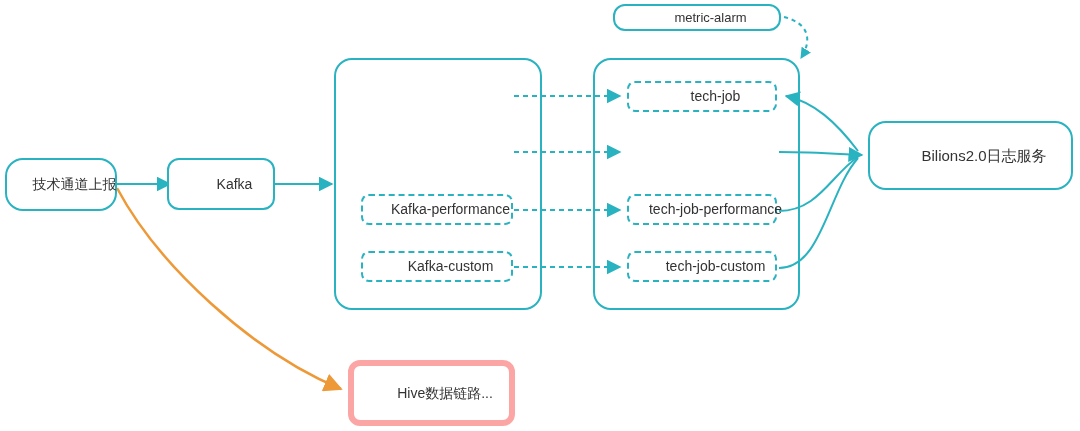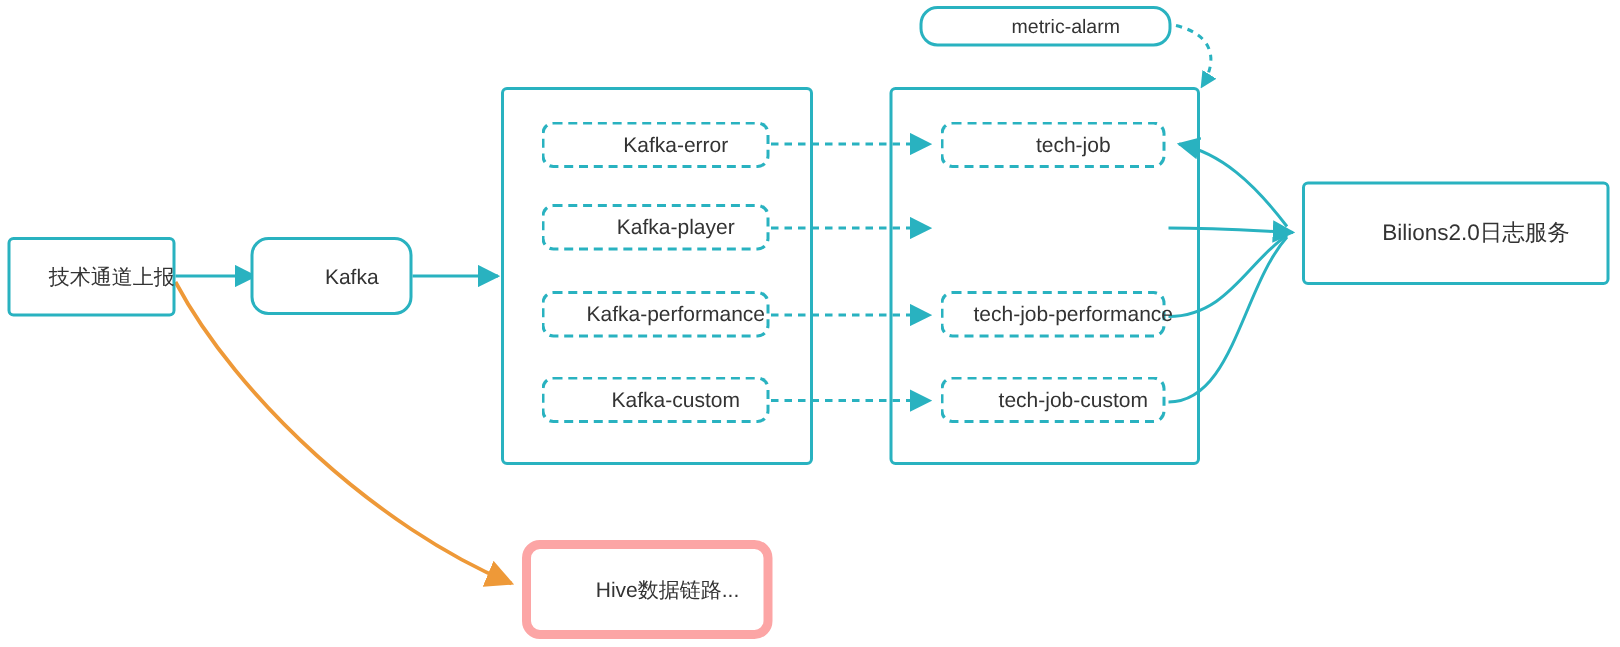--- a/index.html
+++ b/index.html
@@ -33,21 +33,21 @@
     line-height: 1.2;
     white-space: nowrap;
     padding-left: 27px;
   }
 
   .teal-solid  { border: 2px solid #29b2c0; }
   .teal-dashed { border: 2px dashed #29b2c0; }
   .orange-solid{ border: 6px solid #fca5a5; }
 
   .r8  { border-radius: 8px; }
-  .r10 { border-radius: 4px; }
+  .r10 { border-radius: 18px; }
   .r12 { border-radius: 12px; }
 
   .container-frame { background: transparent; }
 
   .watermark {
     position: absolute;
     right: 16px;
     top: 374px;
     font-size: 29px;
     font-weight: bold;
@@ -96,22 +96,20 @@
   </svg>
 
   <div class="node teal-solid r12" style="left:167px; top:158px; width:108px; height:52px;">Kafka</div>
 
   <div class="node teal-solid r10" style="left:5px; top:158px; width:112px; height:53px;">技术通道上报</div>
 
   <div class="node teal-solid r12" style="left:613px; top:4px; width:168px; height:27px; font-size:13px;">metric-alarm</div>
 
   <div class="node teal-solid r10 container-frame" style="left:334px; top:58px; width:208px; height:252px;"></div>
 
-  <div class="node teal-dashed r8" style="left:361px; top:81px; width:152px; height:31px;">Kafka-error</div>
-  <div class="node teal-dashed r8" style="left:361px; top:136px; width:152px; height:31px;">Kafka-player</div>
   <div class="node teal-dashed r8" style="left:361px; top:194px; width:152px; height:31px;">Kafka-performance</div>
   <div class="node teal-dashed r8" style="left:361px; top:251px; width:152px; height:31px;">Kafka-custom</div>
 
   <div class="node teal-solid r10 container-frame" style="left:593px; top:58px; width:207px; height:252px;"></div>
 
   <div class="node teal-dashed r8" style="left:627px; top:81px; width:150px; height:31px;">tech-job</div>
   <div class="node teal-dashed r8" style="left:627px; top:194px; width:150px; height:31px;">tech-job-performance</div>
   <div class="node teal-dashed r8" style="left:627px; top:251px; width:150px; height:31px;">tech-job-custom</div>
 
   <div class="node teal-solid r10" style="left:868px; top:121px; width:205px; height:69px; font-size:15px;">Bilions2.0日志服务</div>

